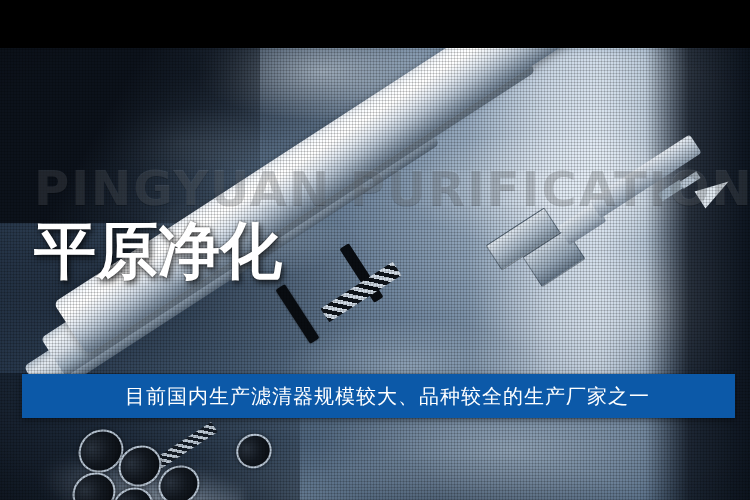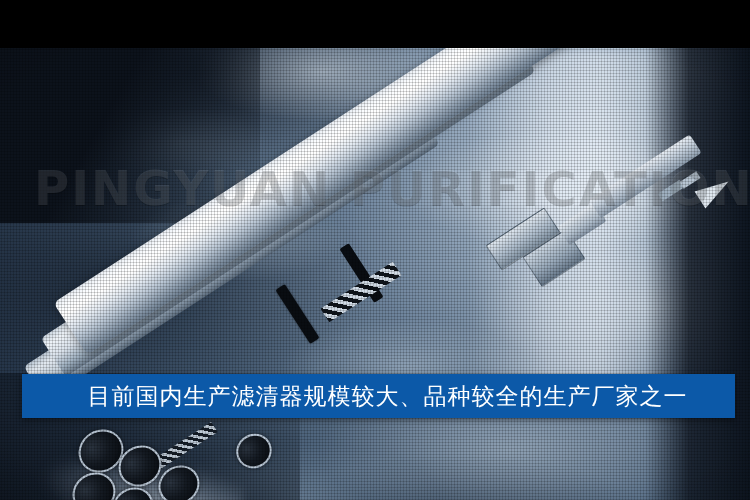--- a/index.html
+++ b/index.html
@@ -336,21 +336,21 @@
     left:22px; top:326px;
     width:713px; height:44px;
     background:#0c59a8;
     box-shadow:0 2px 6px rgba(0,0,0,.45);
   }
   #tagline-text {
     position:absolute;
     left:0; top:0;
     width:713px; height:44px;
     display:flex; align-items:center; justify-content:center;
-    font-size:23px;
+    font-size:20px;
     font-weight:400;
     color:#ffffff;
     letter-spacing:1px;
     white-space:nowrap;
     padding-left:18px;
   }
 
   
   #vignette {
     position:absolute; inset:0;
@@ -402,19 +402,20 @@
     <div class="nozzle" id="noz4"></div>
     <div class="nozzle" id="noz5"></div>
     <div class="nozzle" id="noz6"></div>
   </div>
 
   <div id="halftone"></div>
   <div id="vignette"></div>
 
   <div id="watermark">PINGYUAN PURIFICATION</div>
 
+  <div id="main-title">平原净化</div>
 
 
   <div id="tagline-bar">
     <div id="tagline-text">目前国内生产滤清器规模较大、品种较全的生产厂家之一</div>
   </div>
 
 </div>
 
 </body></html>

